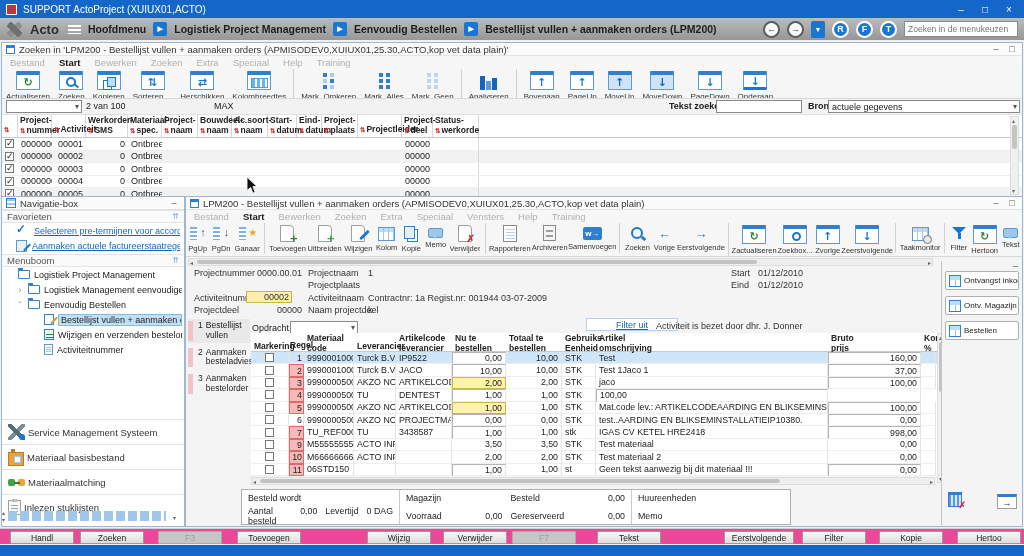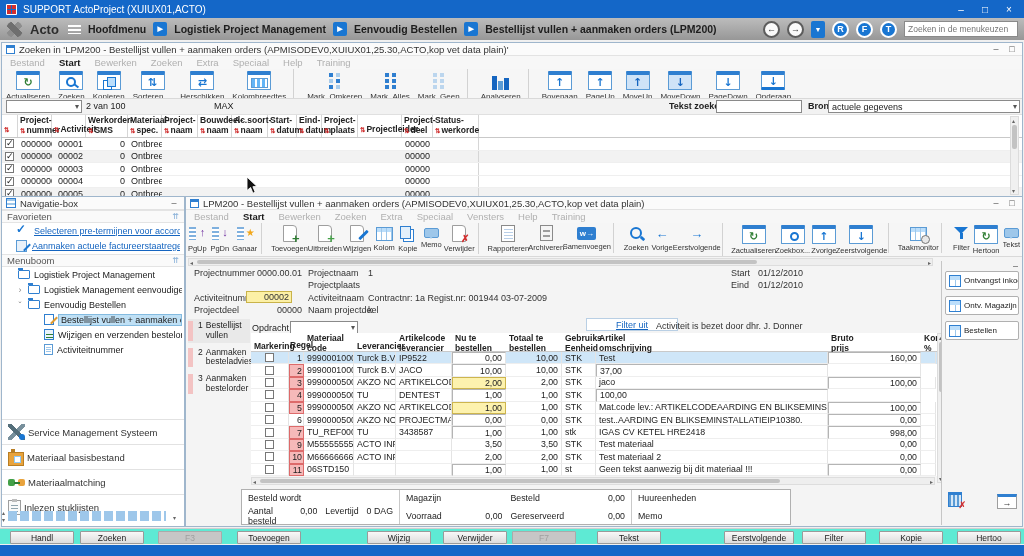--- a/index.html
+++ b/index.html
@@ -41,21 +41,21 @@
   .wico{width:9px;height:9px;border:1px solid #2f7fd0;border-top:3px solid #2f7fd0;background:#fff}
   .wtitle .spacer{flex:1}
   .wmctl{color:#555;font-size:9px;width:12px;text-align:center}
   .menurow{height:13px;display:flex;align-items:center;gap:14px;padding:0 8px;background:#f7f7f7;font-size:9.5px;color:#b0b0b0}
   .mi.on{color:#1a1a1a;font-weight:bold}
 
   
   .toolrow{display:flex;align-items:flex-start;background:#f6f6f6;border-bottom:1px solid #d9d9d9;overflow:hidden}
   .titem{display:flex;flex-direction:column;align-items:center;gap:2px;padding:2px 4px 1px;min-width:0}
   .titem .tlabel{font-size:8px;color:#333;white-space:nowrap;overflow:hidden}
-  .titem.sep{border-left:1px solid #d2d2d2;margin-left:3px;padding-left:13px}
+  .titem.sep{border-left:1px solid #d2d2d2;margin-left:3px;padding-left:7px}
 
   
   .tico{position:relative;display:block}
   .ic-win{width:24px;height:19px;border:1px solid #5b9bd5;border-top:4px solid #2f7fd0;background:#fff;border-radius:1px}
   .ic-win::after{position:absolute;inset:0;display:flex;align-items:center;justify-content:center;
     font:bold 11px "DejaVu Sans",sans-serif}
   .ic-refresh::after{content:"↻";color:#2e7d32}
   .ic-find::before{content:"";position:absolute;left:6px;top:2px;width:6px;height:6px;border:2px solid #1976d2;border-radius:50%}
   .ic-find::after{content:"";position:absolute;left:14px;top:10px;width:5px;height:2px;background:#1976d2;transform:rotate(40deg)}
   .ic-copy::after{content:"";position:absolute;left:9px;top:2px;width:7px;height:8px;border:1px solid #1976d2;background:#bbdefb;box-shadow:-4px 3px 0 -1px #fff,-4px 3px 0 #1976d2}
@@ -257,21 +257,21 @@
     display:flex;align-items:center;gap:3px;padding:0 3px;font-size:8px;color:#222;white-space:nowrap;overflow:hidden}
   .sb-ic{width:12px;height:12px;border:1px solid #2f7fd0;flex:none;background:
     linear-gradient(#bbdefb,#bbdefb) 0 0/100% 4px no-repeat,
     linear-gradient(90deg,transparent 0 5px,#9ec7ea 5px 6px,transparent 6px) ,#fff}
   .trash-ic{position:absolute;left:6px;bottom:18px;width:14px;height:15px;background:repeating-linear-gradient(90deg,#5b9bd5 0 2px,#d6e7f7 2px 4px);border:1px solid #2f7fd0;border-top:3px solid #2f7fd0}
   .trash-ic::after{content:"✗";position:absolute;right:-5px;bottom:-4px;color:#d32f2f;font-size:9px;font-weight:bold}
   .nextbtn{position:absolute;right:5px;bottom:16px;width:20px;height:15px;background:#fff;border:1px solid #9e9e9e;border-top:3px solid #2f7fd0;
     display:flex;align-items:center;justify-content:center;font-size:9px;color:#333}
 
   
-  .btnbar{position:absolute;left:0;top:528px;width:1024px;height:16px;background:#5eead4;border-top:1px solid #cfcfcf}
+  .btnbar{position:absolute;left:0;top:528px;width:1024px;height:16px;background:#ec4899;border-top:1px solid #cfcfcf}
   .bbtn{position:absolute;top:2px;width:64px;height:13px;background:linear-gradient(#f8f8f8,#dcdcdc);
     border:1px solid #9a9a9a;border-radius:1px;font-size:8.5px;display:flex;align-items:center;justify-content:center;color:#222}
   .bbtn.dis{background:#c6c6c6;color:#9f9f9f;border-color:#aaa}
   .bbtn:nth-child(1){left:10px}.bbtn:nth-child(2){left:80px}.bbtn:nth-child(3){left:158px}
   .bbtn:nth-child(4){left:237px}.bbtn:nth-child(5){left:367px}.bbtn:nth-child(6){left:443px}
   .bbtn:nth-child(7){left:512px}.bbtn:nth-child(8){left:597px}.bbtn:nth-child(9){left:724px;width:70px}
   .bbtn:nth-child(10){left:802px}.bbtn:nth-child(11){left:879px}.bbtn:nth-child(12){left:957px}
   .statusbar{position:absolute;left:0;top:545px;width:1024px;height:11px;background:#1467c8}
 
   .cursor{position:absolute;left:246px;top:176px;z-index:99}
@@ -998,20 +998,21 @@
           <div>
             <span class="cb"></span>
           </div>
           <div class="regel red">2</div>
           <div>9990001000</div>
           <div>Turck B.V.</div>
           <div>JACO</div>
           <div class="nu box">10,00</div>
           <div>10,00</div>
           <div>STK</div>
+          <div>Test 1Jaco 1</div>
           <div class="bruto box">37,00</div>
           <div></div>
         </div>
 
         <div class="dr">
           <div>
             <span class="cb"></span>
           </div>
           <div class="regel red">3</div>
           <div>9990000500</div>

